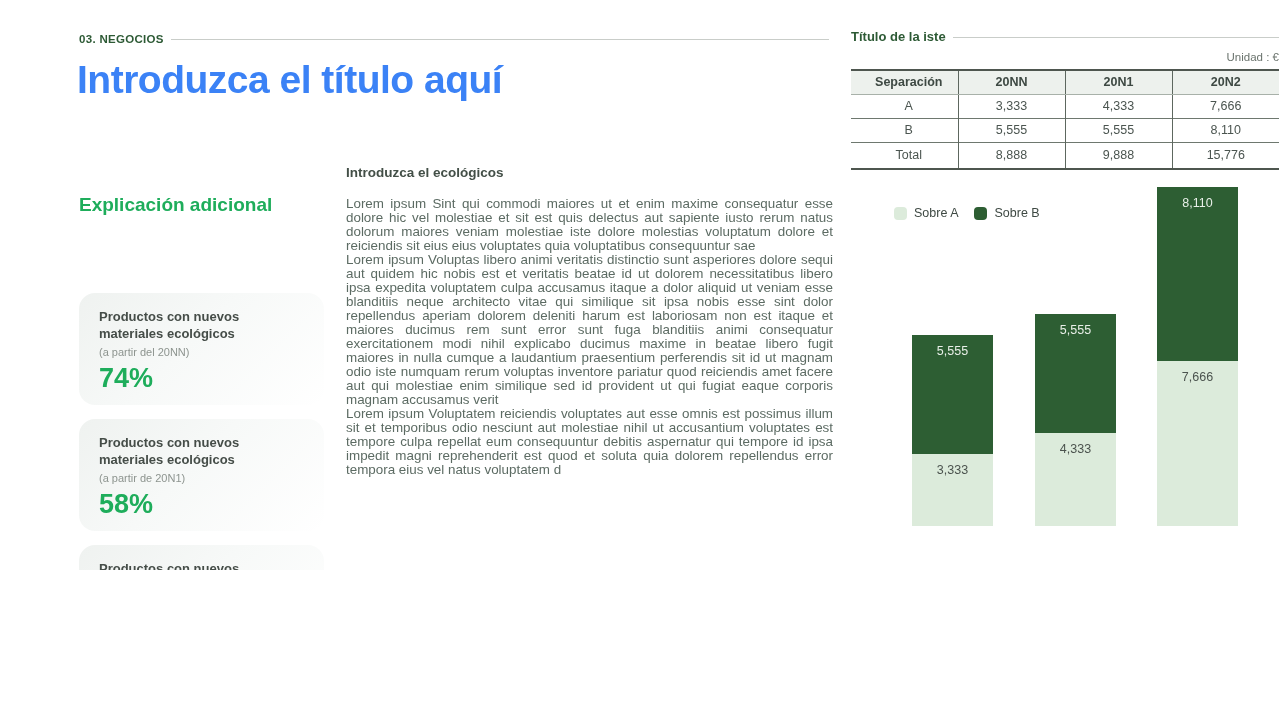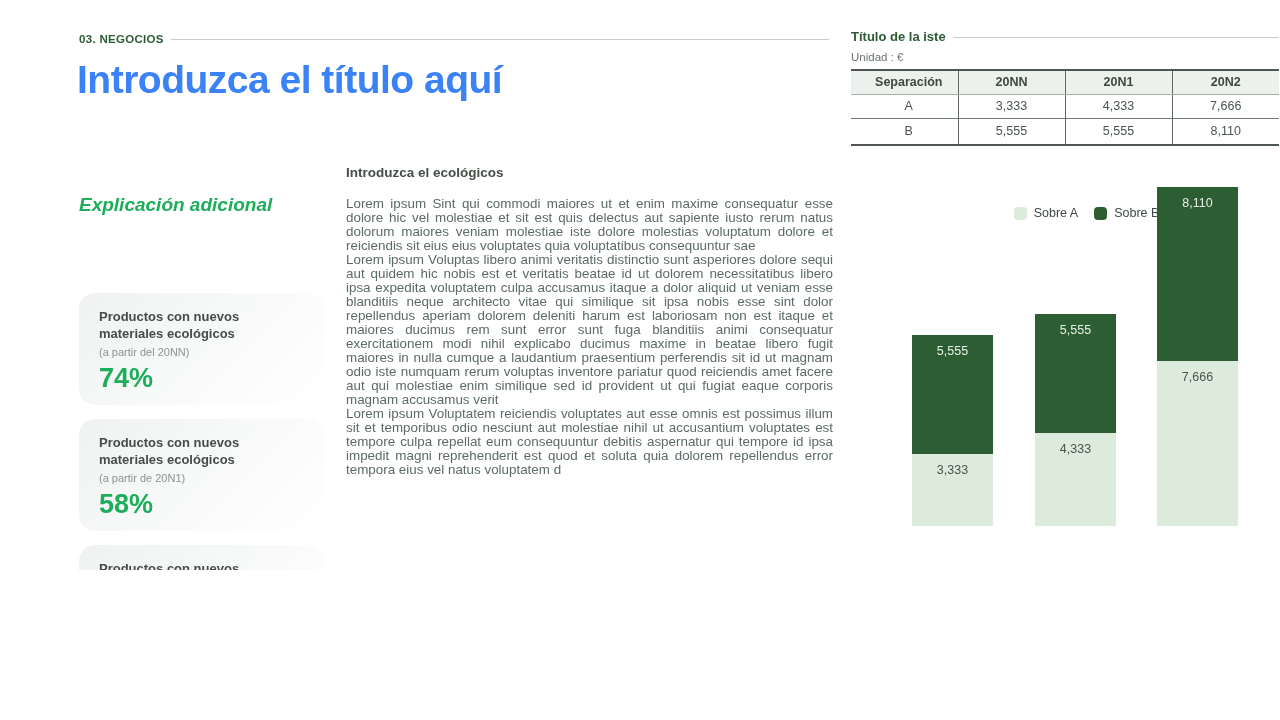--- a/index.html
+++ b/index.html
@@ -7,53 +7,53 @@
   body { font-family:"Liberation Sans", sans-serif; background:#ffffff; }
   .slide { position:relative; width:1280px; height:570px; background:#ffffff; overflow:hidden;margin-left:39px; }
 
   
   .eyebrow-row { position:absolute; left:40px; top:33px; width:750px; display:flex; align-items:center; gap:7px; }
   .eyebrow-label { font-size:11.5px; font-weight:bold; color:#2d5a35; letter-spacing:0.3px; white-space:nowrap; }
   .rule { flex:1; height:1px; background:#c9cdc9; margin-top:1px; }
   .page-title { position:absolute; left:38px; top:58px; font-size:39px; font-weight:bold; color:#3b82f6; letter-spacing:-0.5px; }
 
   
-  .left-heading { position:absolute; left:40px; top:194px; font-size:19px; font-weight:bold; color:#1ead5b;font-style:italic; }
+  .left-heading { position:absolute; left:40px; top:194px; font-size:19px; font-weight:bold; color:#1ead5b; }
   .card { position:absolute; left:40px; width:245px; border-radius:16px;
           background:linear-gradient(135deg,#eff2f0 0%,#f7f9f8 45%,#ffffff 100%);
           padding:15px 20px; }
   .card-1 { top:293px; height:112px; }
   .card-2 { top:419px; height:112px; }
   .card-3 { top:545px; height:116px; }
   .card-title { font-size:13px; font-weight:bold; color:#454d48; line-height:1.32; }
   .card-period { font-size:11px; color:#8d948f; margin-top:4px; }
   .card-value { font-size:27px; font-weight:bold; color:#1ead5b; margin-top:5px; }
 
   
   .middle { position:absolute; left:307px; top:165px; width:487px; }
   .subtitle { font-size:13.5px; font-weight:bold; color:#434f47; margin-bottom:17px; }
   .body-text p { font-size:13.4px; line-height:14px; color:#5c6b63; text-align:justify; }
 
   
   .table-section { position:absolute; left:812px; top:29px; width:428px; }
   .table-title-row { display:flex; align-items:center; gap:7px; }
   .table-title { font-size:13px; font-weight:bold; color:#2d5a35; white-space:nowrap; }
-  .unit { text-align:left; font-size:11.5px; color:#6b746e; margin-top:7px; }
+  .unit { text-align:right; font-size:11.5px; color:#6b746e; margin-top:7px; }
   table { margin-top:6px; width:100%; border-collapse:collapse; table-layout:fixed;
           border-top:2px solid #4e564f; border-bottom:2px solid #4e564f; }
   th, td { font-size:12.5px; height:24px; text-align:center; padding:0; }
   th { background:#edf1ed; font-weight:bold; color:#3e4943; border-bottom:1px solid #a8b1a9; }
   td { color:#4b5550; }
   th:first-child, td:first-child { text-align:center; padding-left:9px; }
   th + th, td + td { border-left:1px solid #5d675f; }
   tbody tr + tr td { border-top:1px solid #6e786f; }
   tbody tr:last-child td { height:27px; }
 
   
-  .legend { position:absolute; left:855px; top:206px; width:385px; display:flex; justify-content:center; align-items:center; gap:16px; }
+  .legend { position:absolute; left:855px; top:206px; width:385px; display:flex; justify-content:flex-start; align-items:center; gap:16px; }
   .legend-item { display:flex; align-items:center; gap:7px; }
   .legend-marker { width:13px; height:13px; border-radius:4px; }
   .legend-label { font-size:12.5px; color:#3e4943; }
 
   
   .bar { position:absolute; width:81px; bottom:44px; display:flex; flex-direction:column; }
   .seg { position:relative; width:100%; }
   .seg-label { position:absolute; top:9px; left:0; width:100%; text-align:center; font-size:12.5px; }
   .baseline { position:absolute; left:38px; top:676px; width:1202px; height:2px; background:#cbcecc; }
 </style>
@@ -116,20 +116,26 @@
           <td>3,333</td>
           <td>4,333</td>
           <td>7,666</td>
         </tr>
         <tr>
           <td>B</td>
           <td>5,555</td>
           <td>5,555</td>
           <td>8,110</td>
         </tr>
+        <tr>
+          <td>Total</td>
+          <td>8,888</td>
+          <td>9,888</td>
+          <td>15,776</td>
+        </tr>
       </tbody>
     </table>
   </div>
 
   <div class="legend">
     <div class="legend-item">
       <span class="legend-marker" style="background: rgb(220, 235, 219);"></span>
       <span class="legend-label">Sobre A</span>
     </div>
     <div class="legend-item">

